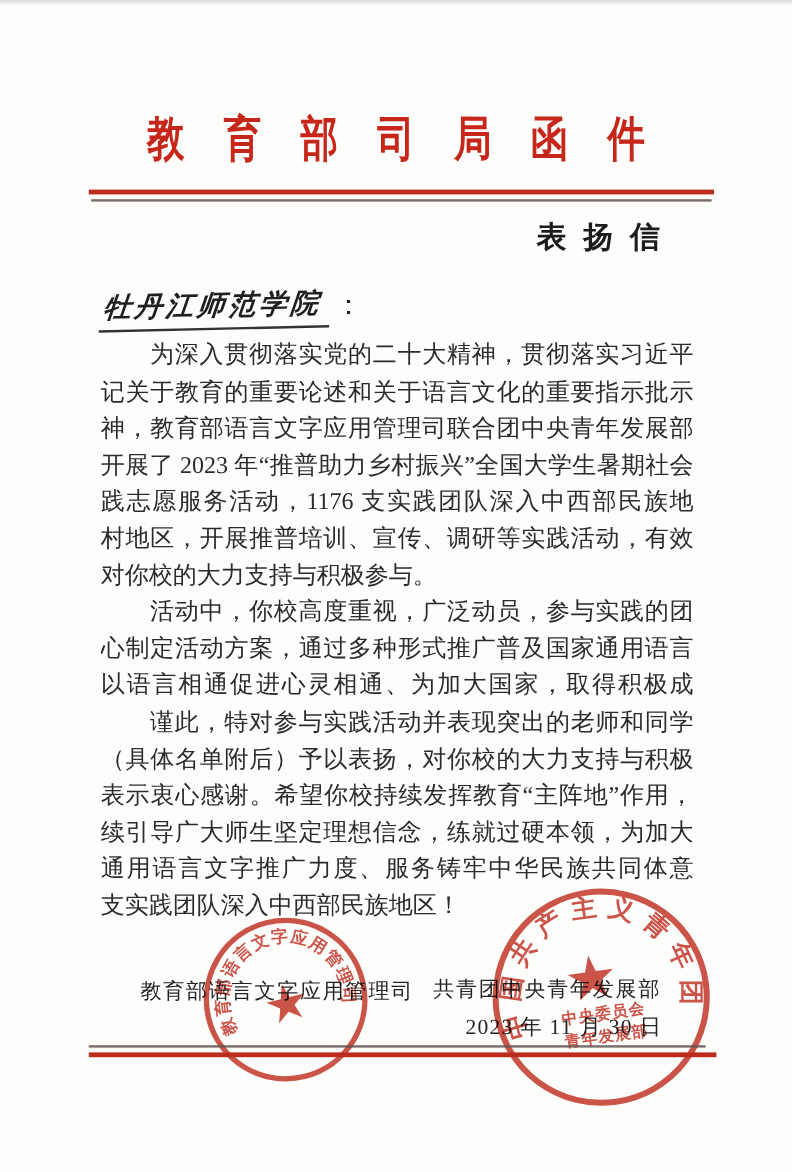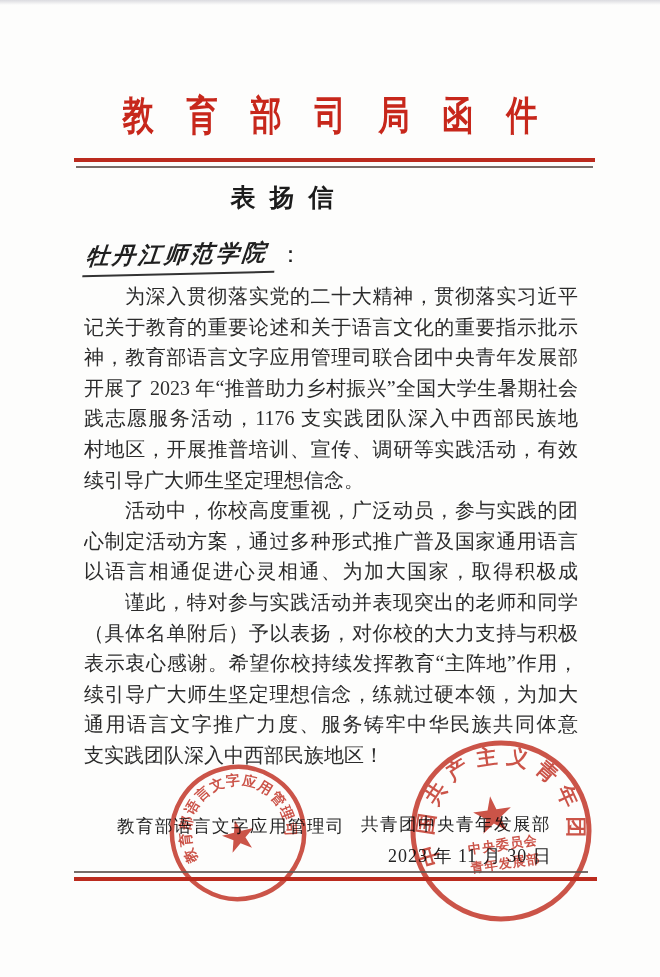--- a/index.html
+++ b/index.html
@@ -26,21 +26,21 @@
     letter-spacing:42px;padding-left:42px;color:var(--header-red);
     transform:scaleX(0.78);
   }
   .rule{position:absolute;}
   .rule-top-red{left:74px;top:158px;width:521px;height:4px;background:var(--rule-red);}
   .rule-top-thin{left:76px;top:166px;width:517px;height:1.5px;background:var(--rule-thin);opacity:.85;}
   .rule-bottom-thin{left:74px;top:871px;width:514px;height:1.5px;background:var(--rule-thin);opacity:.85;}
   .rule-bottom-red{left:74px;top:877px;width:523px;height:4px;background:var(--rule-red);}
   .letter-title{
     position:absolute;top:181px;left:0;width:564px;box-sizing:border-box;
-    text-align:center;font-weight:bold;font-size:25px;letter-spacing:14px;
+    text-align:right;font-weight:bold;font-size:25px;letter-spacing:14px;
     padding-left:14px;color:#1c1c1c;
   }
   .recipient{position:absolute;left:84px;top:239px;font-size:23px;color:#1f1f1f;}
   .recipient-name{
     display:inline-block;font-style:italic;font-weight:bold;letter-spacing:3px;
     border-bottom:2px solid #333;padding:0 8px 3px 2px;
     transform:rotate(-1.3deg) skewX(-7deg);
   }
   .recipient-colon{margin-left:3px;}
   .body-block{position:absolute;left:84px;top:281px;width:494px;font-size:20px;color:var(--ink);}
@@ -76,21 +76,21 @@
 
   <div class="recipient"><span class="recipient-name">牡丹江师范学院</span><span class="recipient-colon">：</span></div>
 
   <div class="body-block">
       <div class="body-line indent">为深入贯彻落实党的二十大精神，贯彻落实习近平总书</div>
       <div class="body-line">记关于教育的重要论述和关于语言文化的重要指示批示精</div>
       <div class="body-line">神，教育部语言文字应用管理司联合团中央青年发展部共同</div>
       <div class="body-line">开展了 2023 年“推普助力乡村振兴”全国大学生暑期社会实</div>
       <div class="body-line">践志愿服务活动，1176 支实践团队深入中西部民族地区、农</div>
       <div class="body-line">村地区，开展推普培训、宣传、调研等实践活动，有效助力</div>
-      <div class="body-line last">续引导广大师生坚定理想信念。</div>
+      <div class="body-line last">对你校的大力支持与积极参与。</div>
       <div class="body-line indent">活动中，你校高度重视，广泛动员，参与实践的团队精</div>
       <div class="body-line">心制定活动方案，通过多种形式推广普及国家通用语言文字，</div>
       <div class="body-line last">以语言相通促进心灵相通、为加大国家，取得积极成效。</div>
       <div class="body-line indent">谨此，特对参与实践活动并表现突出的老师和同学们</div>
       <div class="body-line">（具体名单附后）予以表扬，对你校的大力支持与积极参与</div>
       <div class="body-line">表示衷心感谢。希望你校持续发挥教育“主阵地”作用，继</div>
       <div class="body-line">续引导广大师生坚定理想信念，练就过硬本领，为加大国家</div>
       <div class="body-line">通用语言文字推广力度、服务铸牢中华民族共同体意识、助</div>
       <div class="body-line last">支实践团队深入中西部民族地区！</div>
     </div>

